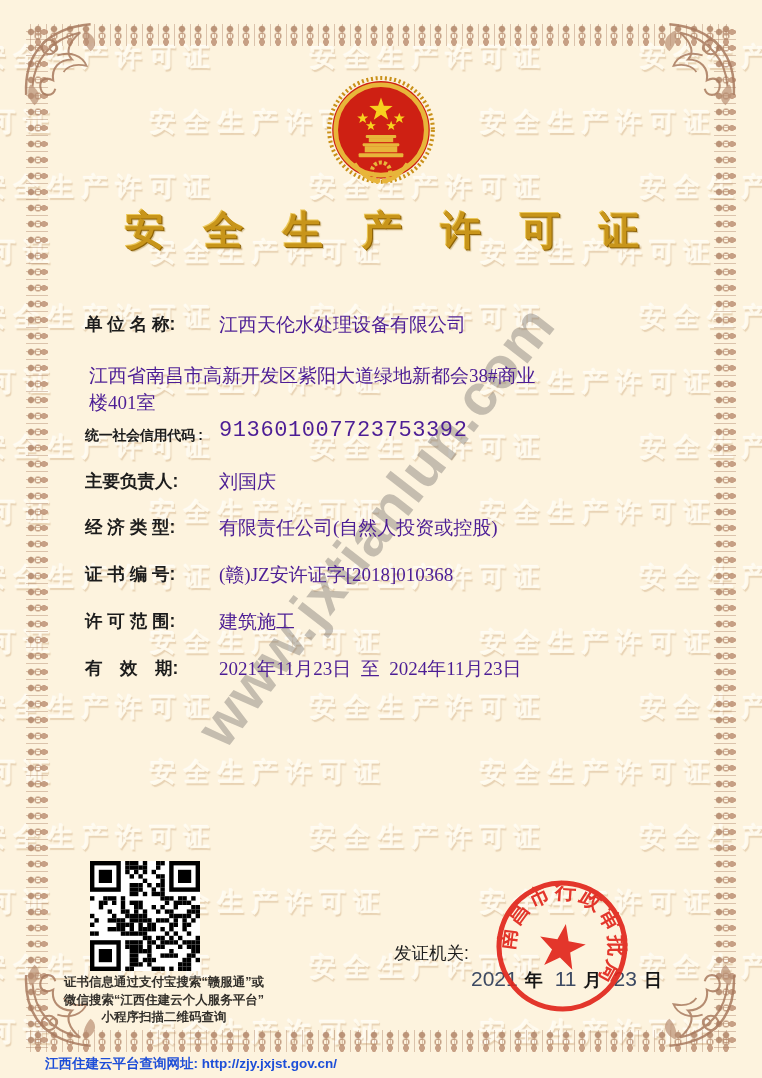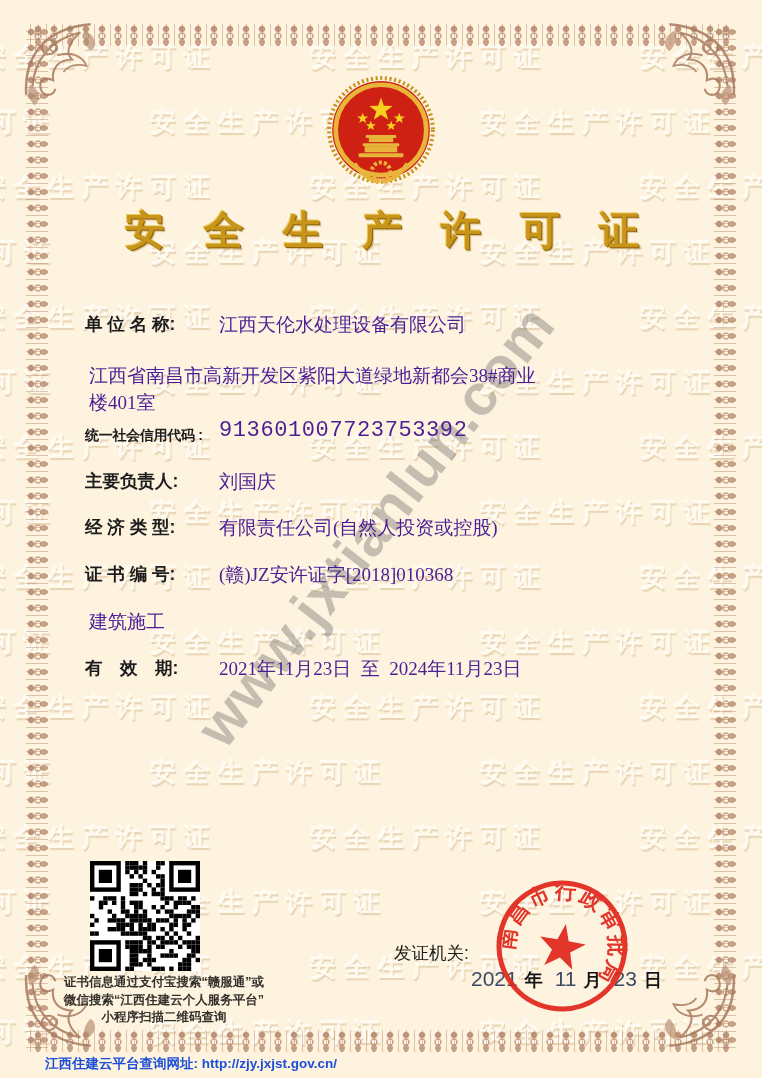--- a/index.html
+++ b/index.html
@@ -250,20 +250,21 @@
     </div>
     <div class="frow mb-d">
       <span class="flabel">经 济 类 型:</span>
       <span class="fvalue">有限责任公司(自然人投资或控股)</span>
     </div>
     <div class="frow mb-d">
       <span class="flabel">证 书 编 号:</span>
       <span class="fvalue">(赣)JZ安许证字[2018]010368</span>
     </div>
     <div class="frow mb-d">
+      <span class="flabel">许 可 范 围:</span>
       <span class="fvalue">建筑施工</span>
     </div>
     <div class="frow">
       <span class="flabel">有　效　期:</span>
       <span class="fvalue">2021年11月23日  至  2024年11月23日</span>
     </div>
   </div>
 
   <div class="qr"><svg width="110" height="110" viewBox="0 0 110 110">
         <rect x="35.2" y="0" width="4.4" height="4.4" fill="#000"></rect>

